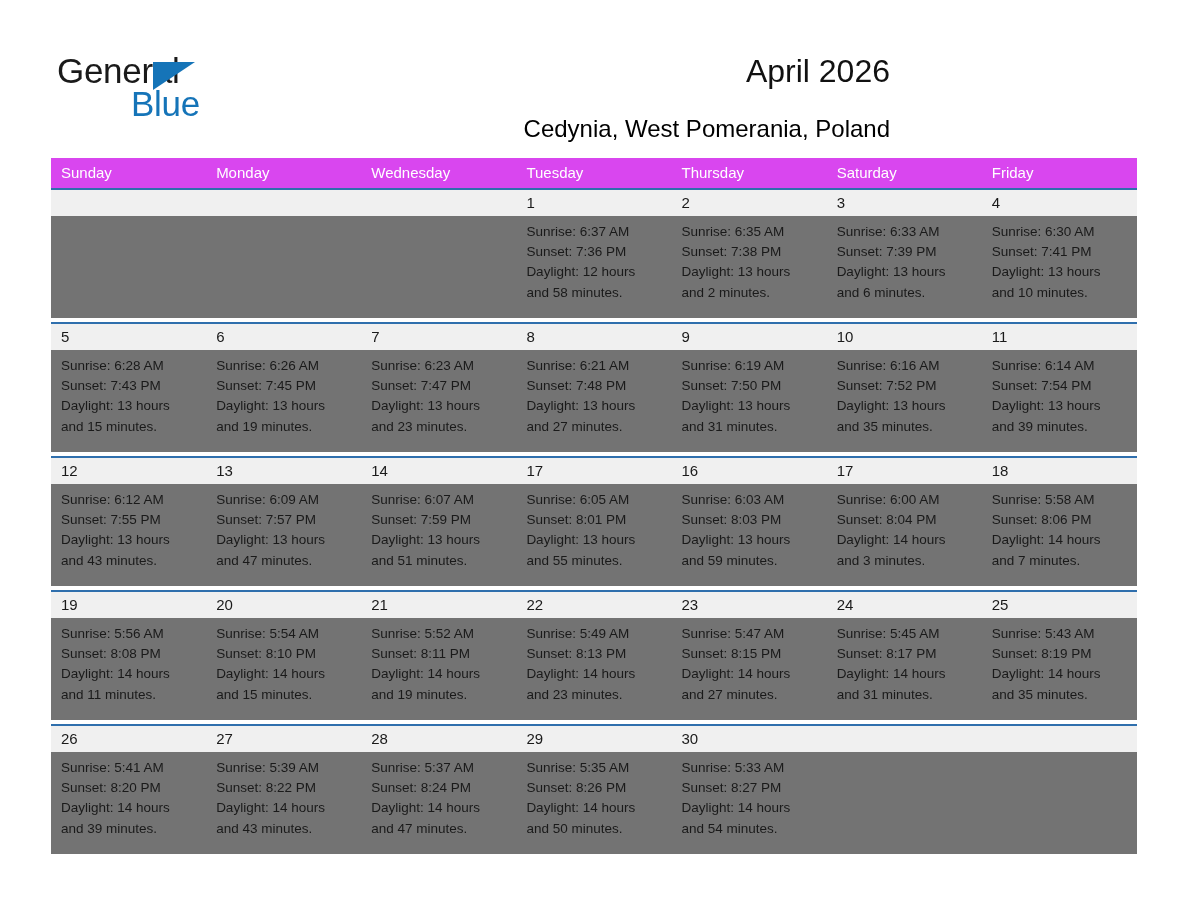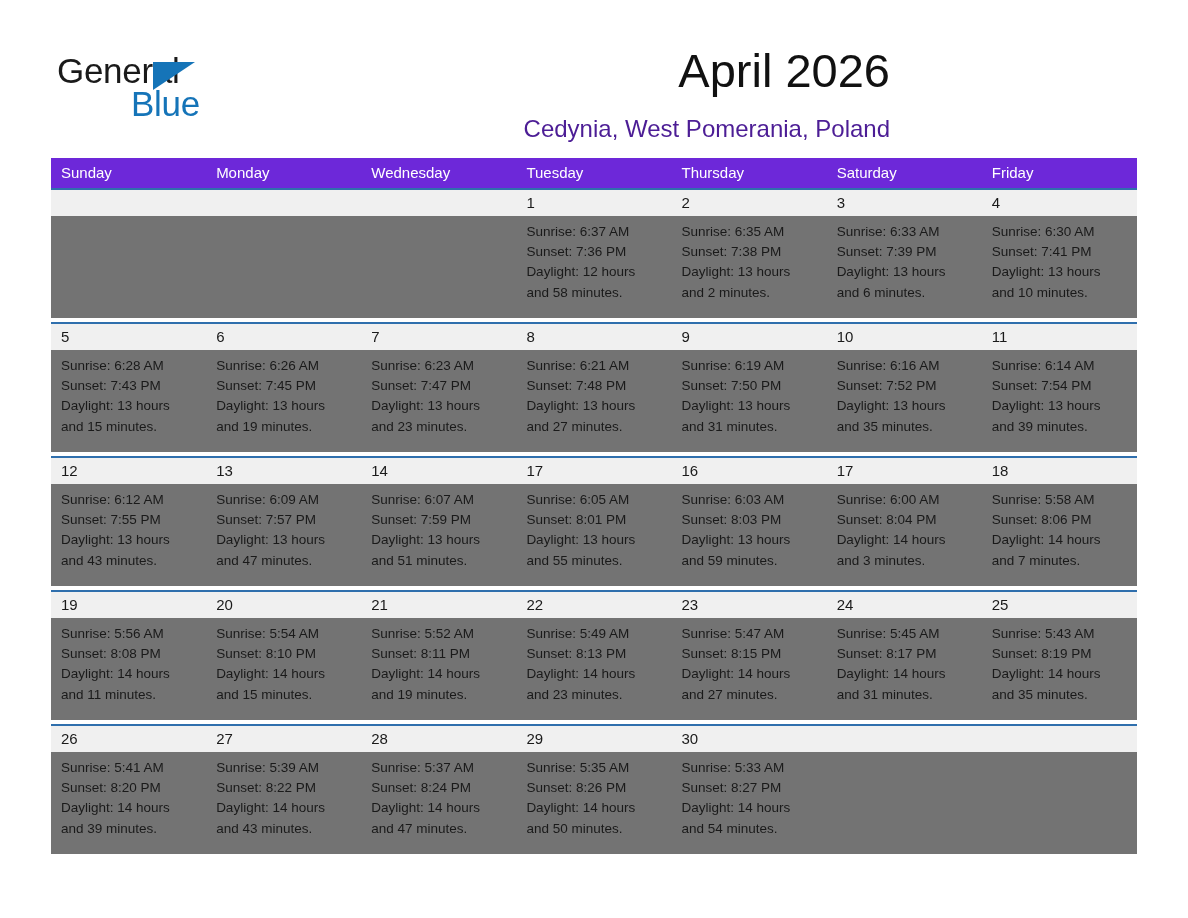--- a/index.html
+++ b/index.html
@@ -64,50 +64,50 @@
     font-size: 35px;
     line-height: 38px;
     color: #1574b8;
     letter-spacing: -0.3px;
   }
 
   .title {
     position: absolute;
     right: 58px;
     top: 47px;
-    font-size: 47px;
+    font-size: 32px;
     line-height: 48px;
     color: #111111;
     text-align: right;
     white-space: nowrap;
   }
   .subtitle {
     position: absolute;
     right: 58px;
     top: 113px;
     font-size: 24px;
     line-height: 32px;
-    color: #4c1d95;
+    color: #000000;
     text-align: right;
     white-space: nowrap;
   }
 
   
   .calendar {
     position: absolute;
     left: 51px;
     top: 158px;
     width: 1086px;
   }
 
   .dow-row {
     display: flex;
     width: 1086px;
     height: 30px;
-    background: #6d28d9;
+    background: #d946ef;
   }
   .dow-cell {
     width: 155.14px;
     box-sizing: border-box;
     padding-left: 10px;
     color: #ffffff;
     font-size: 15px;
     line-height: 30px;
     white-space: nowrap;
   }

